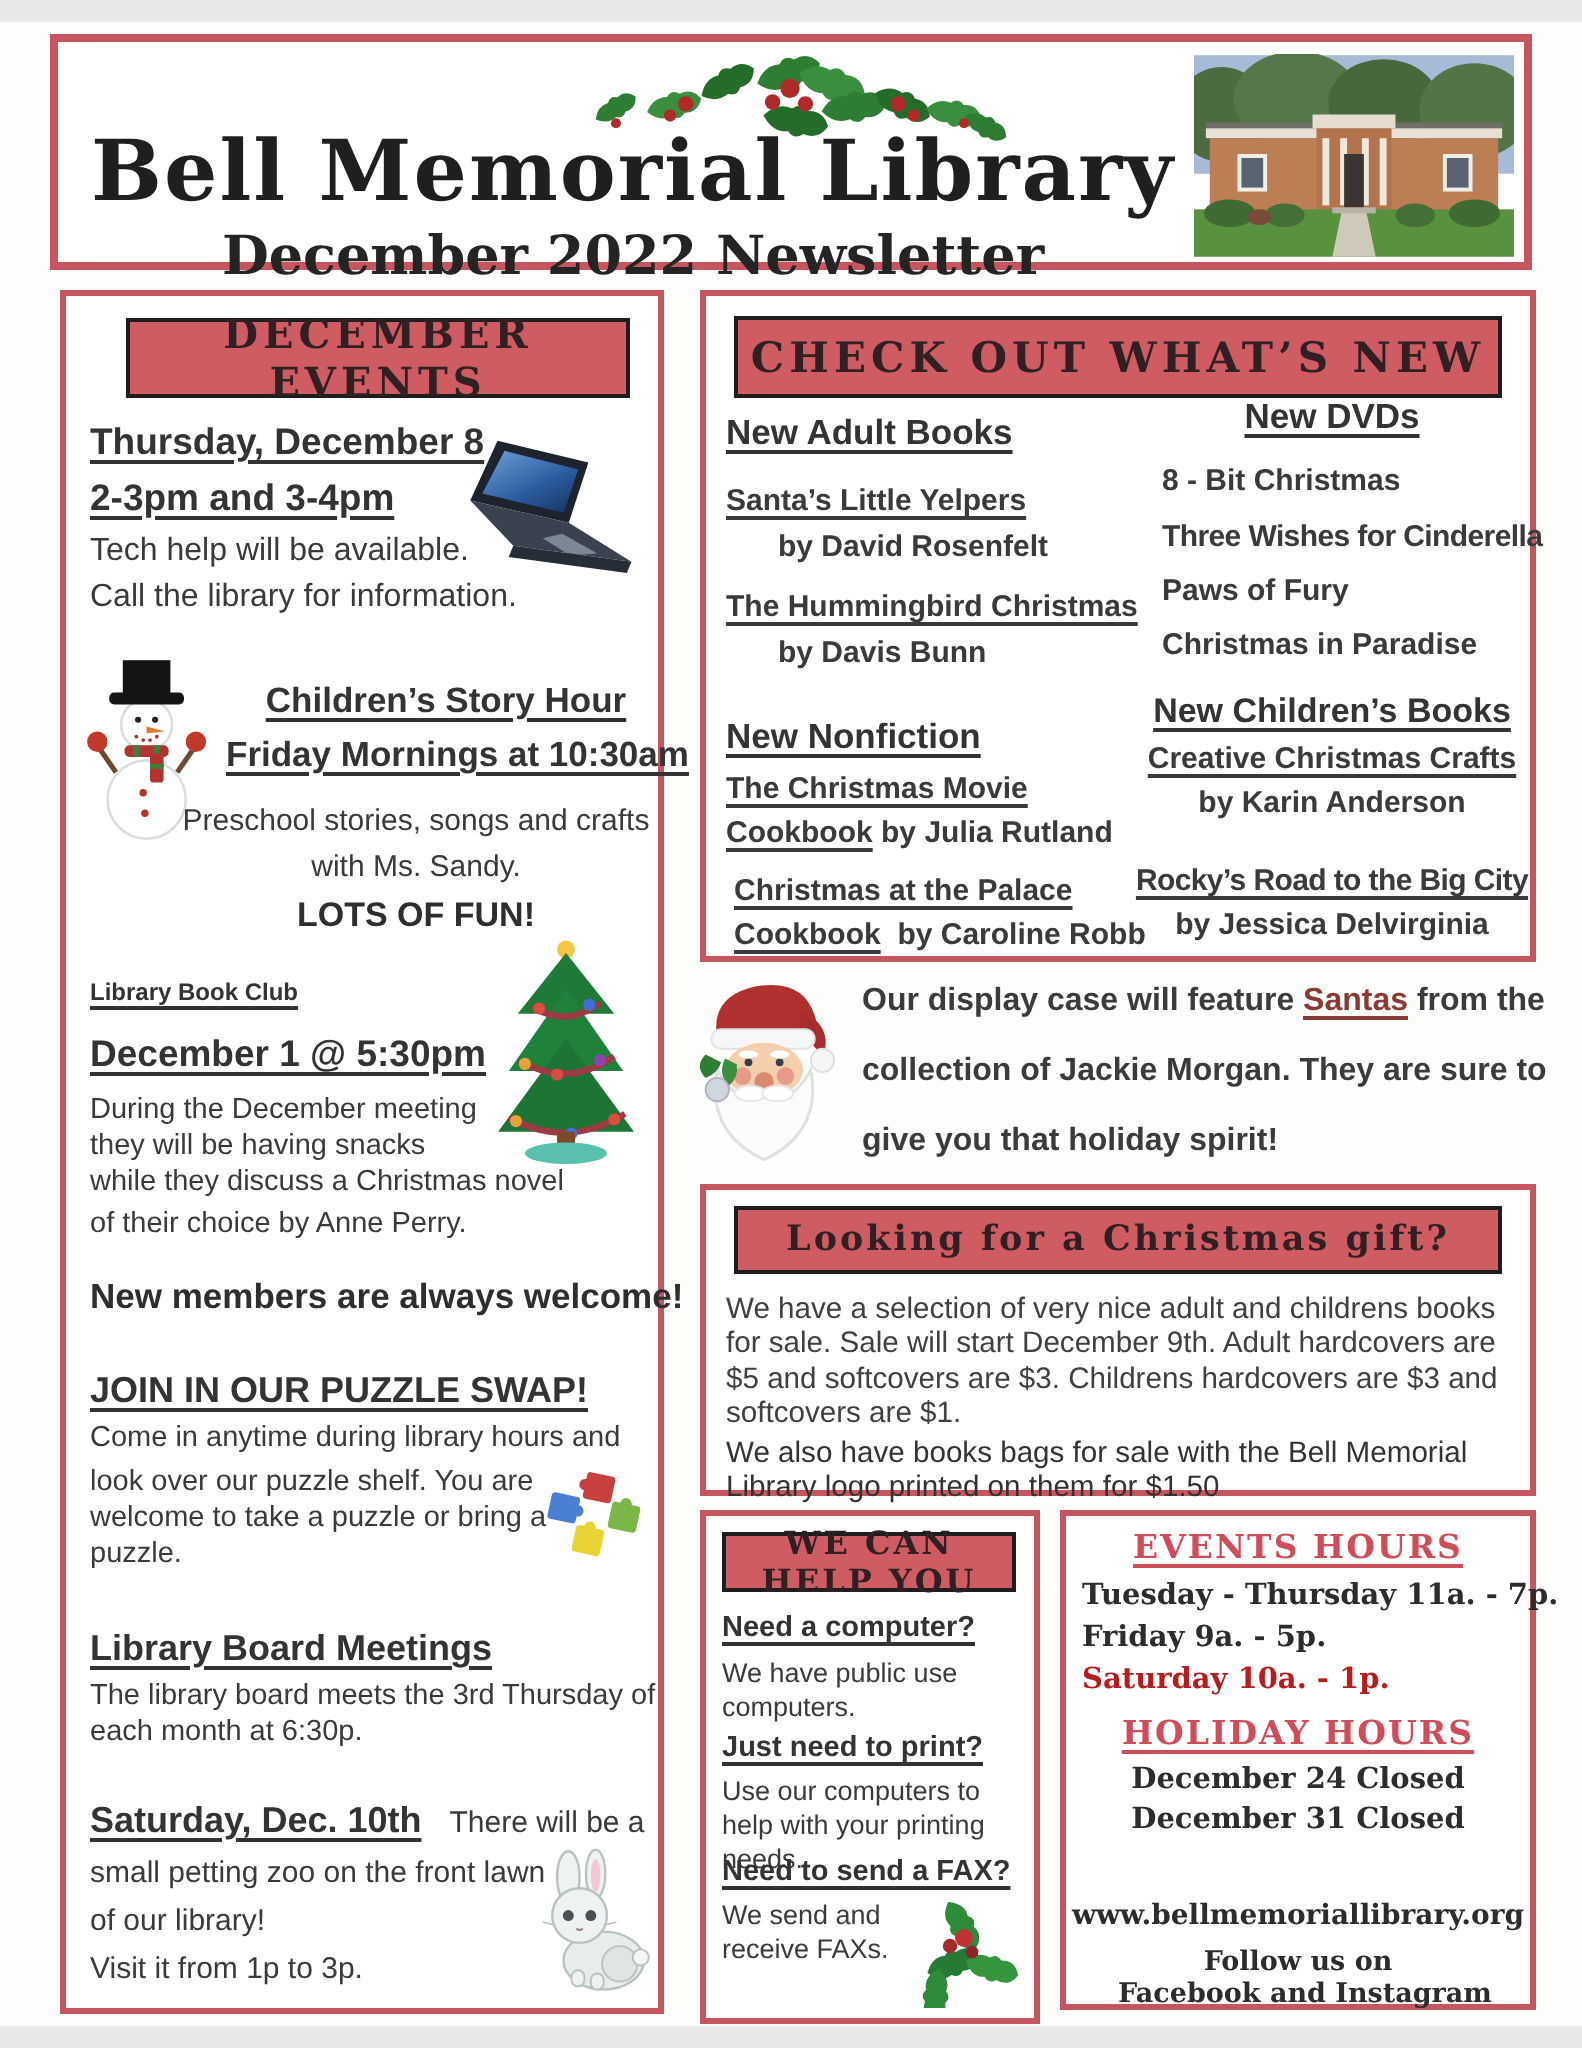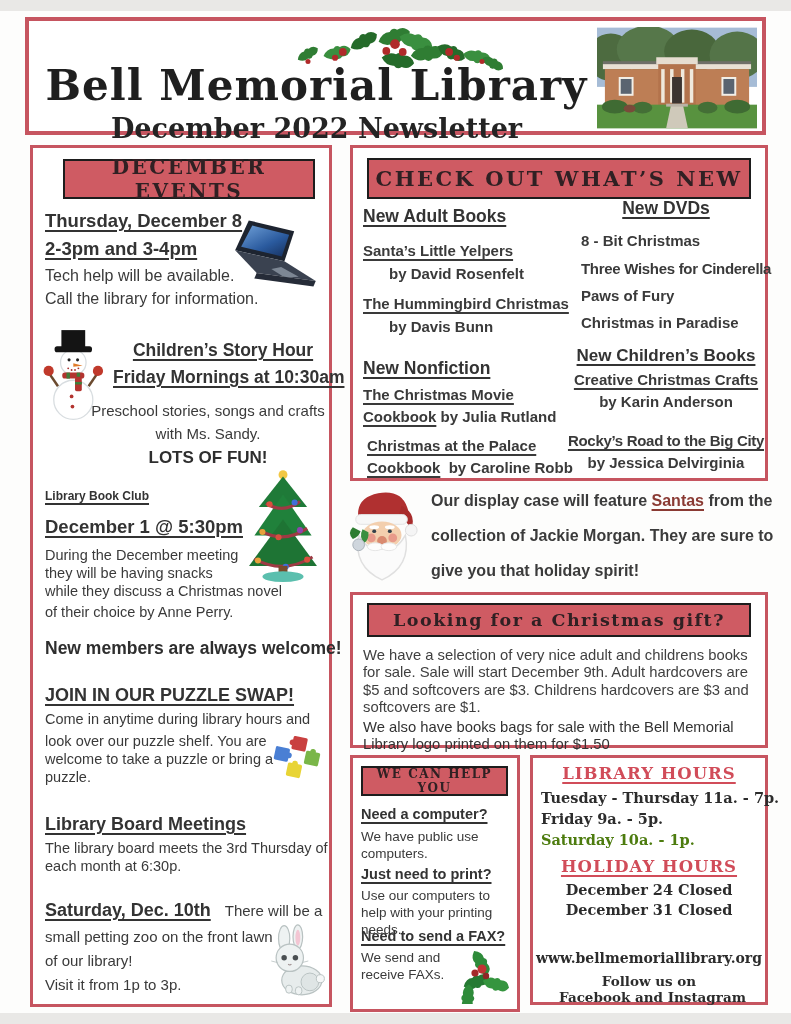--- a/index.html
+++ b/index.html
@@ -306,21 +306,21 @@
     <div class="abs b nw" style="left:86px;top:78px;font-size:16px;color:#3b3b3b;">give you that holiday spirit!</div>
   </div>
 
   <div class="box" style="left:350px;top:592px;width:418px;height:156px;">
     <div class="banner" style="left:14px;top:8px;width:384px;height:34px;font-size:17.5px;letter-spacing:1.5px;">Looking for a Christmas gift?</div>
     <div class="abs" style="left:10px;top:52px;width:398px;font-size:14.8px;line-height:1.18;color:#404040;">We have a selection of very nice adult and childrens books for sale.  Sale will start December 9th.   Adult hardcovers are $5 and softcovers are $3.    Childrens hardcovers are $3 and softcovers are $1.</div>
     <div class="abs" style="left:10px;top:124px;width:398px;font-size:14.8px;line-height:1.18;color:#333;">We also have books bags for sale with the Bell Memorial Library logo printed on them for $1.50</div>
   </div>
 
   <div class="box" style="left:350px;top:755px;width:170px;height:257px;">
-    <div class="banner" style="left:8px;top:8px;width:147px;height:30px;font-size:12px;letter-spacing:1.5px;">WE CAN HELP YOU</div>
+    <div class="banner" style="left:8px;top:8px;width:147px;height:30px;font-size:16px;letter-spacing:1.5px;">WE CAN HELP YOU</div>
     <div class="abs hdg nw" style="left:8px;top:48px;font-size:14.5px;">Need a computer?</div>
     <div class="abs" style="left:8px;top:71px;width:128px;font-size:13.5px;line-height:1.25;">We have public use computers.</div>
     <div class="abs hdg nw" style="left:8px;top:108px;font-size:14.5px;">Just need to print?</div>
     <div class="abs" style="left:8px;top:130px;width:150px;font-size:13.5px;line-height:1.25;">Use our computers to help with your printing needs.</div>
     <div class="abs hdg nw" style="left:8px;top:170px;font-size:14.5px;">Need to send a FAX?</div>
     <div class="abs" style="left:8px;top:192px;width:92px;font-size:13.5px;line-height:1.25;">We send and receive FAXs.</div>
     <div class="abs" style="left:102px;top:184px;width:58px;height:62px;">
       <svg viewBox="0 0 58 56" width="58" height="62">
         <defs>
             <path id="hleaf2" d="M0 8 Q5 1 11 3 Q14 0 17 3 Q24 1 27 8 Q24 15 17 13 Q14 16 11 13 Q5 15 0 8 Z"></path>
@@ -330,24 +330,24 @@
         <use href="#hleaf2" fill="#35953f" transform="translate(30 28) rotate(15)"></use>
         <use href="#hleaf2" fill="#2e8b3a" transform="translate(22 40) rotate(95)"></use>
         <circle cx="27" cy="24" r="4.5" fill="#c13333"></circle>
         <circle cx="20" cy="28" r="3.6" fill="#a52a2a"></circle>
         <circle cx="31" cy="31" r="3.2" fill="#8f2626"></circle>
       </svg>
     </div>
   </div>
 
   <div class="box" style="left:530px;top:755px;width:238px;height:250px;">
-    <div class="abs serif b u ctr redtxt nw" style="left:0;top:6px;width:232px;font-size:16.5px;letter-spacing:1px;">LIBRARY HOURS</div>
+    <div class="abs serif b u ctr redtxt nw" style="left:0;top:6px;width:232px;font-size:16.5px;letter-spacing:1px;">EVENTS HOURS</div>
     <div class="abs serif b nw" style="left:8px;top:31px;font-size:14.5px;color:#2c2c2c;">Tuesday - Thursday  11a. - 7p.</div>
     <div class="abs serif b nw" style="left:8px;top:52px;font-size:14.5px;color:#2c2c2c;">Friday  9a. - 5p.</div>
-    <div class="abs serif b nw" style="left:8px;top:73px;font-size:14.5px;color:#4d7c0f;">Saturday  10a. - 1p.</div>
+    <div class="abs serif b nw" style="left:8px;top:73px;font-size:14.5px;color:#b91c1c;">Saturday  10a. - 1p.</div>
     <div class="abs serif b u ctr redtxt nw" style="left:0;top:99px;width:232px;font-size:16.5px;letter-spacing:1px;">HOLIDAY HOURS</div>
     <div class="abs serif b ctr nw" style="left:0;top:123px;width:232px;font-size:14.5px;color:#2c2c2c;">December 24  Closed</div>
     <div class="abs serif b ctr nw" style="left:0;top:143px;width:232px;font-size:14.5px;color:#2c2c2c;">December 31  Closed</div>
     <div class="abs serif b ctr nw" style="left:0;top:192px;width:232px;font-size:14px;color:#2c2c2c;">www.bellmemoriallibrary.org</div>
     <div class="abs serif b ctr nw" style="left:0;top:215px;width:232px;font-size:13.5px;color:#2c2c2c;">Follow us on</div>
     <div class="abs serif b ctr nw" style="left:16px;top:231px;width:207px;font-size:13.5px;color:#2c2c2c;">Facebook and Instagram</div>
   </div>
 </div>
 
 </body></html>

